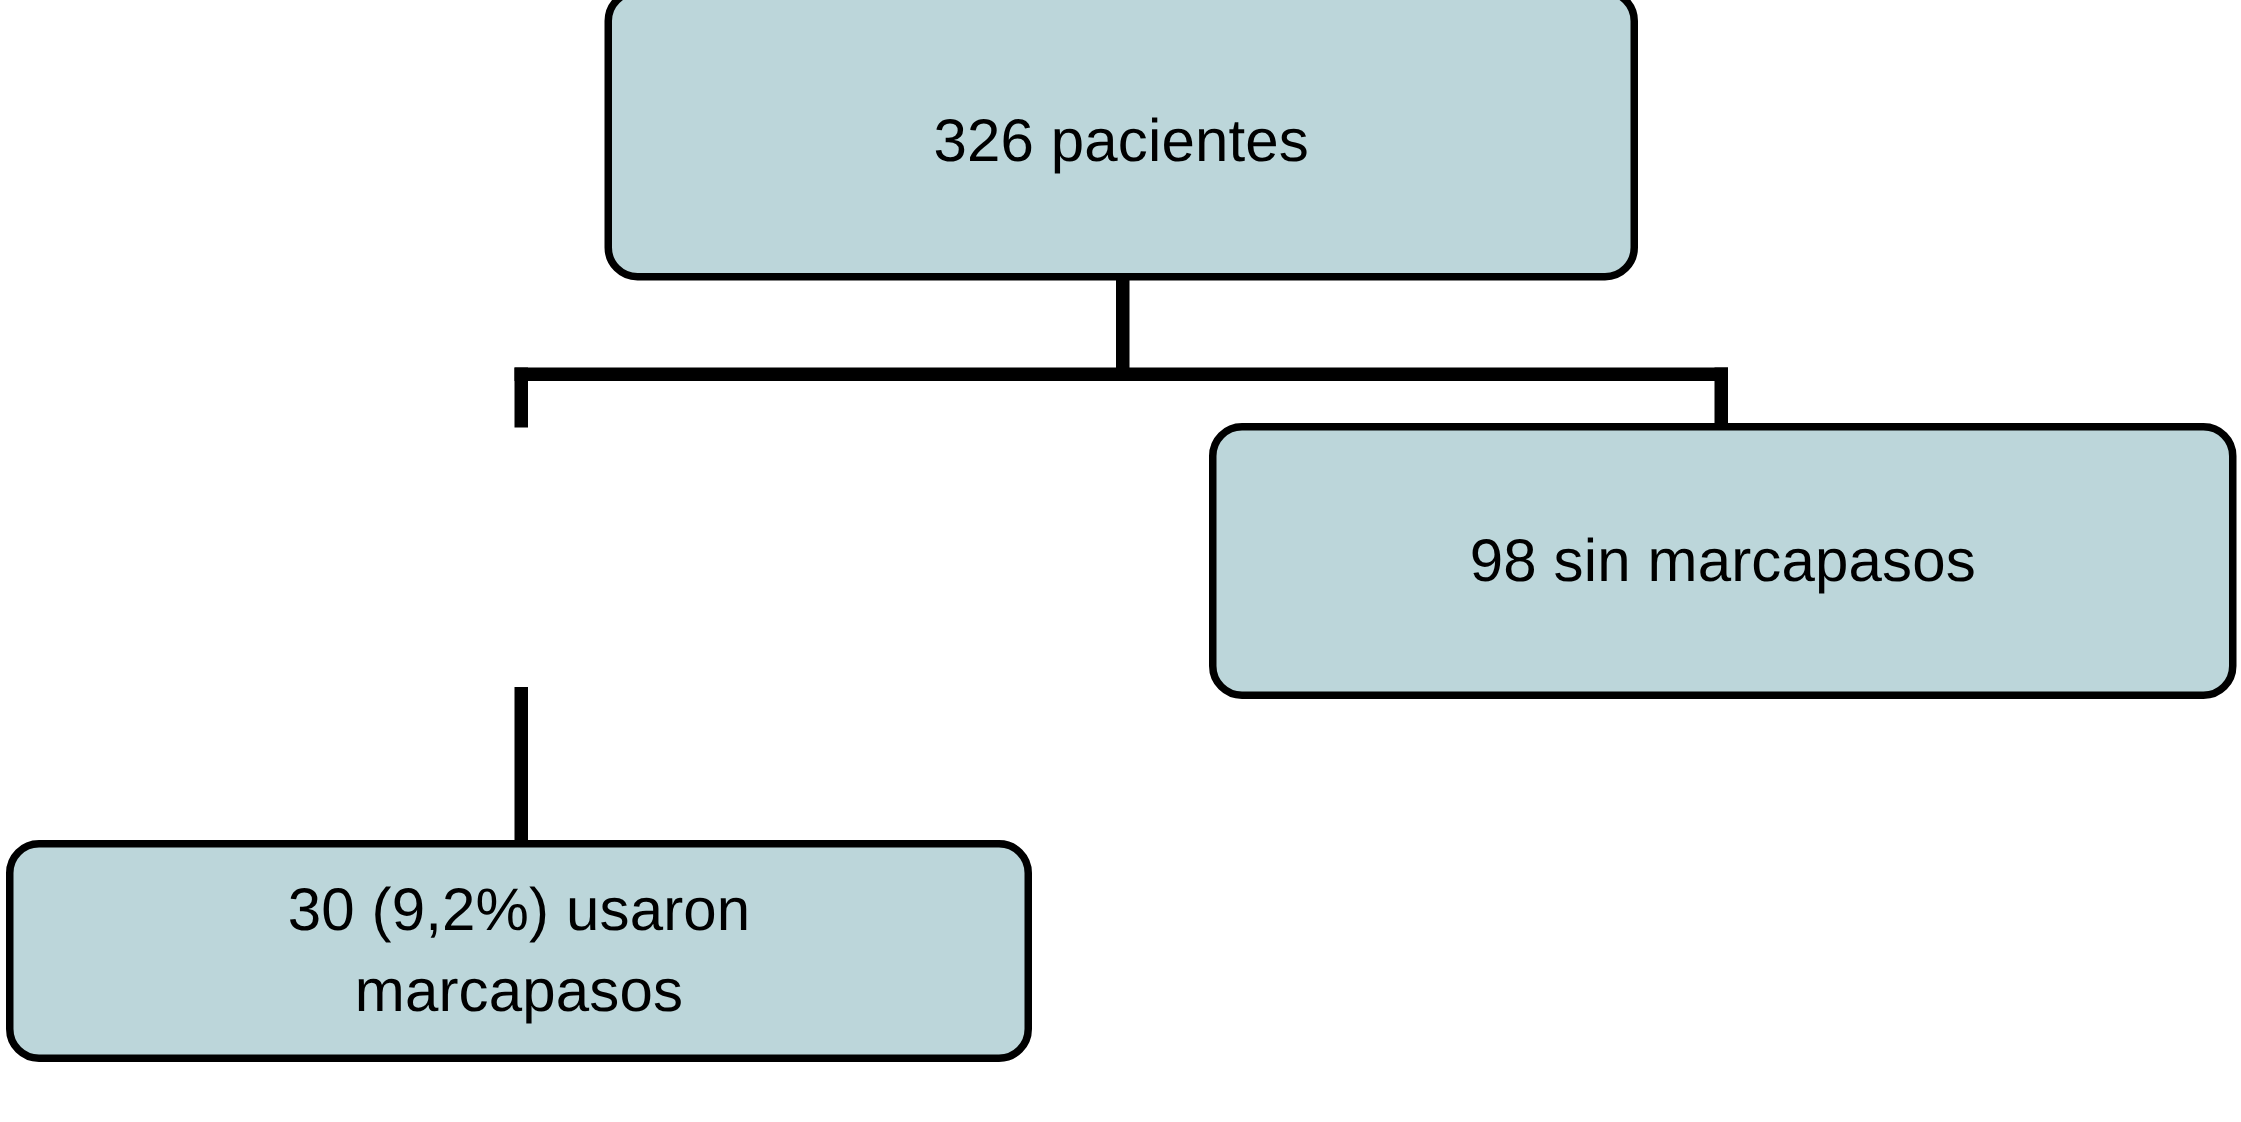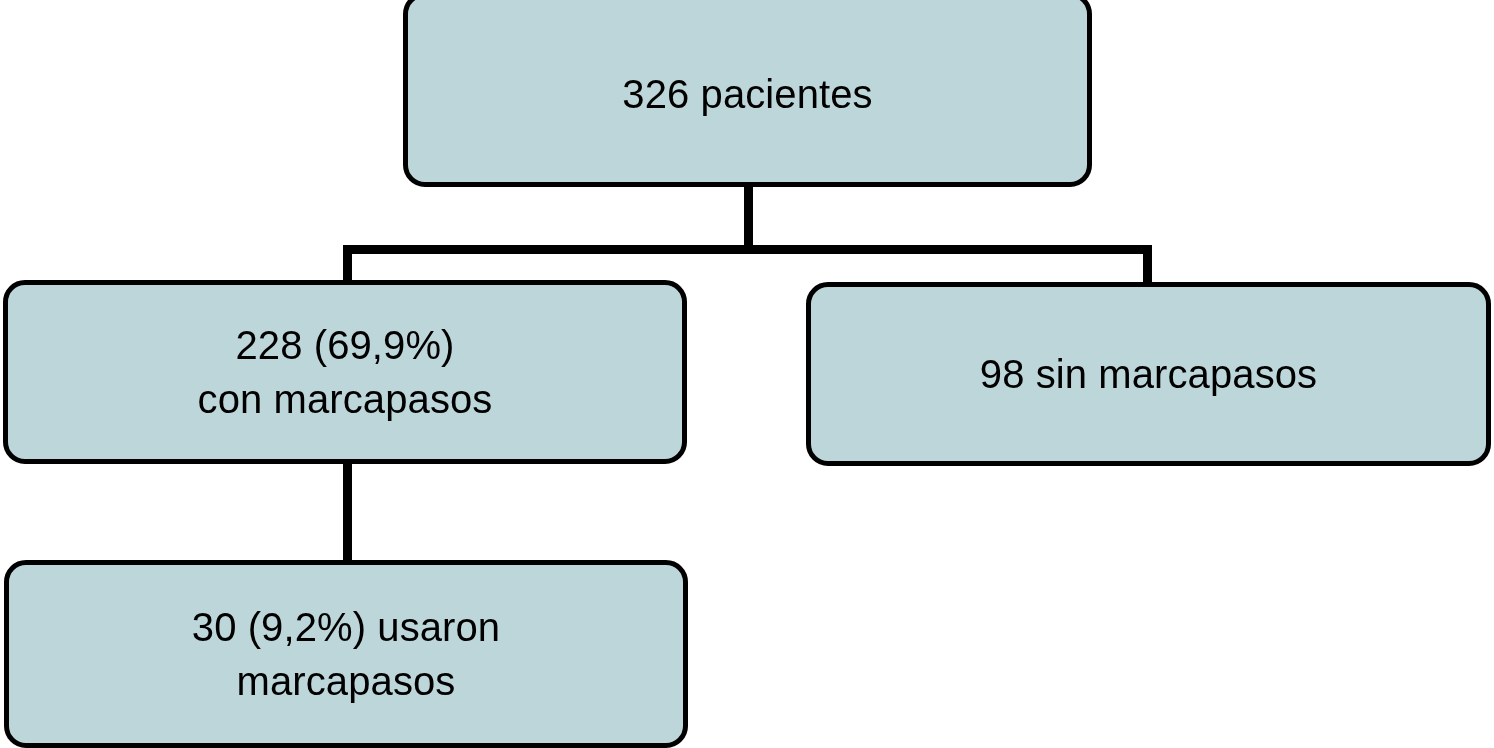--- a/index.html
+++ b/index.html
@@ -55,21 +55,21 @@
   #node-without-pm {
     left: 806px;
     top: 282px;
     width: 685px;
     height: 184px;
   }
   #node-used-pm {
     left: 4px;
     top: 560px;
     width: 684px;
-    height: 188px;
+    height: 148px;
     padding-bottom: 1px;
   }
   
   .conn {
     position: absolute;
     background: #000000;
     z-index: 1;
   }
   #conn-root-stem {
     left: 744px;
@@ -112,21 +112,19 @@
   <div class="conn" id="conn-fork-bar"></div>
 
   <div class="conn" id="conn-fork-drop-left"></div>
 
   <div class="conn" id="conn-fork-drop-right"></div>
 
   <div class="conn" id="conn-with-to-used"></div>
 
   <div class="node" id="node-root">326 pacientes</div>
 
-  <div class="node" id="node-with-pm">228 (69,9%)
-con marcapasos</div>
 
   <div class="node" id="node-without-pm">98 sin marcapasos</div>
 
   <div class="node" id="node-used-pm">30 (9,2%) usaron
 marcapasos</div>
 
 </div>
 
 </body></html>

